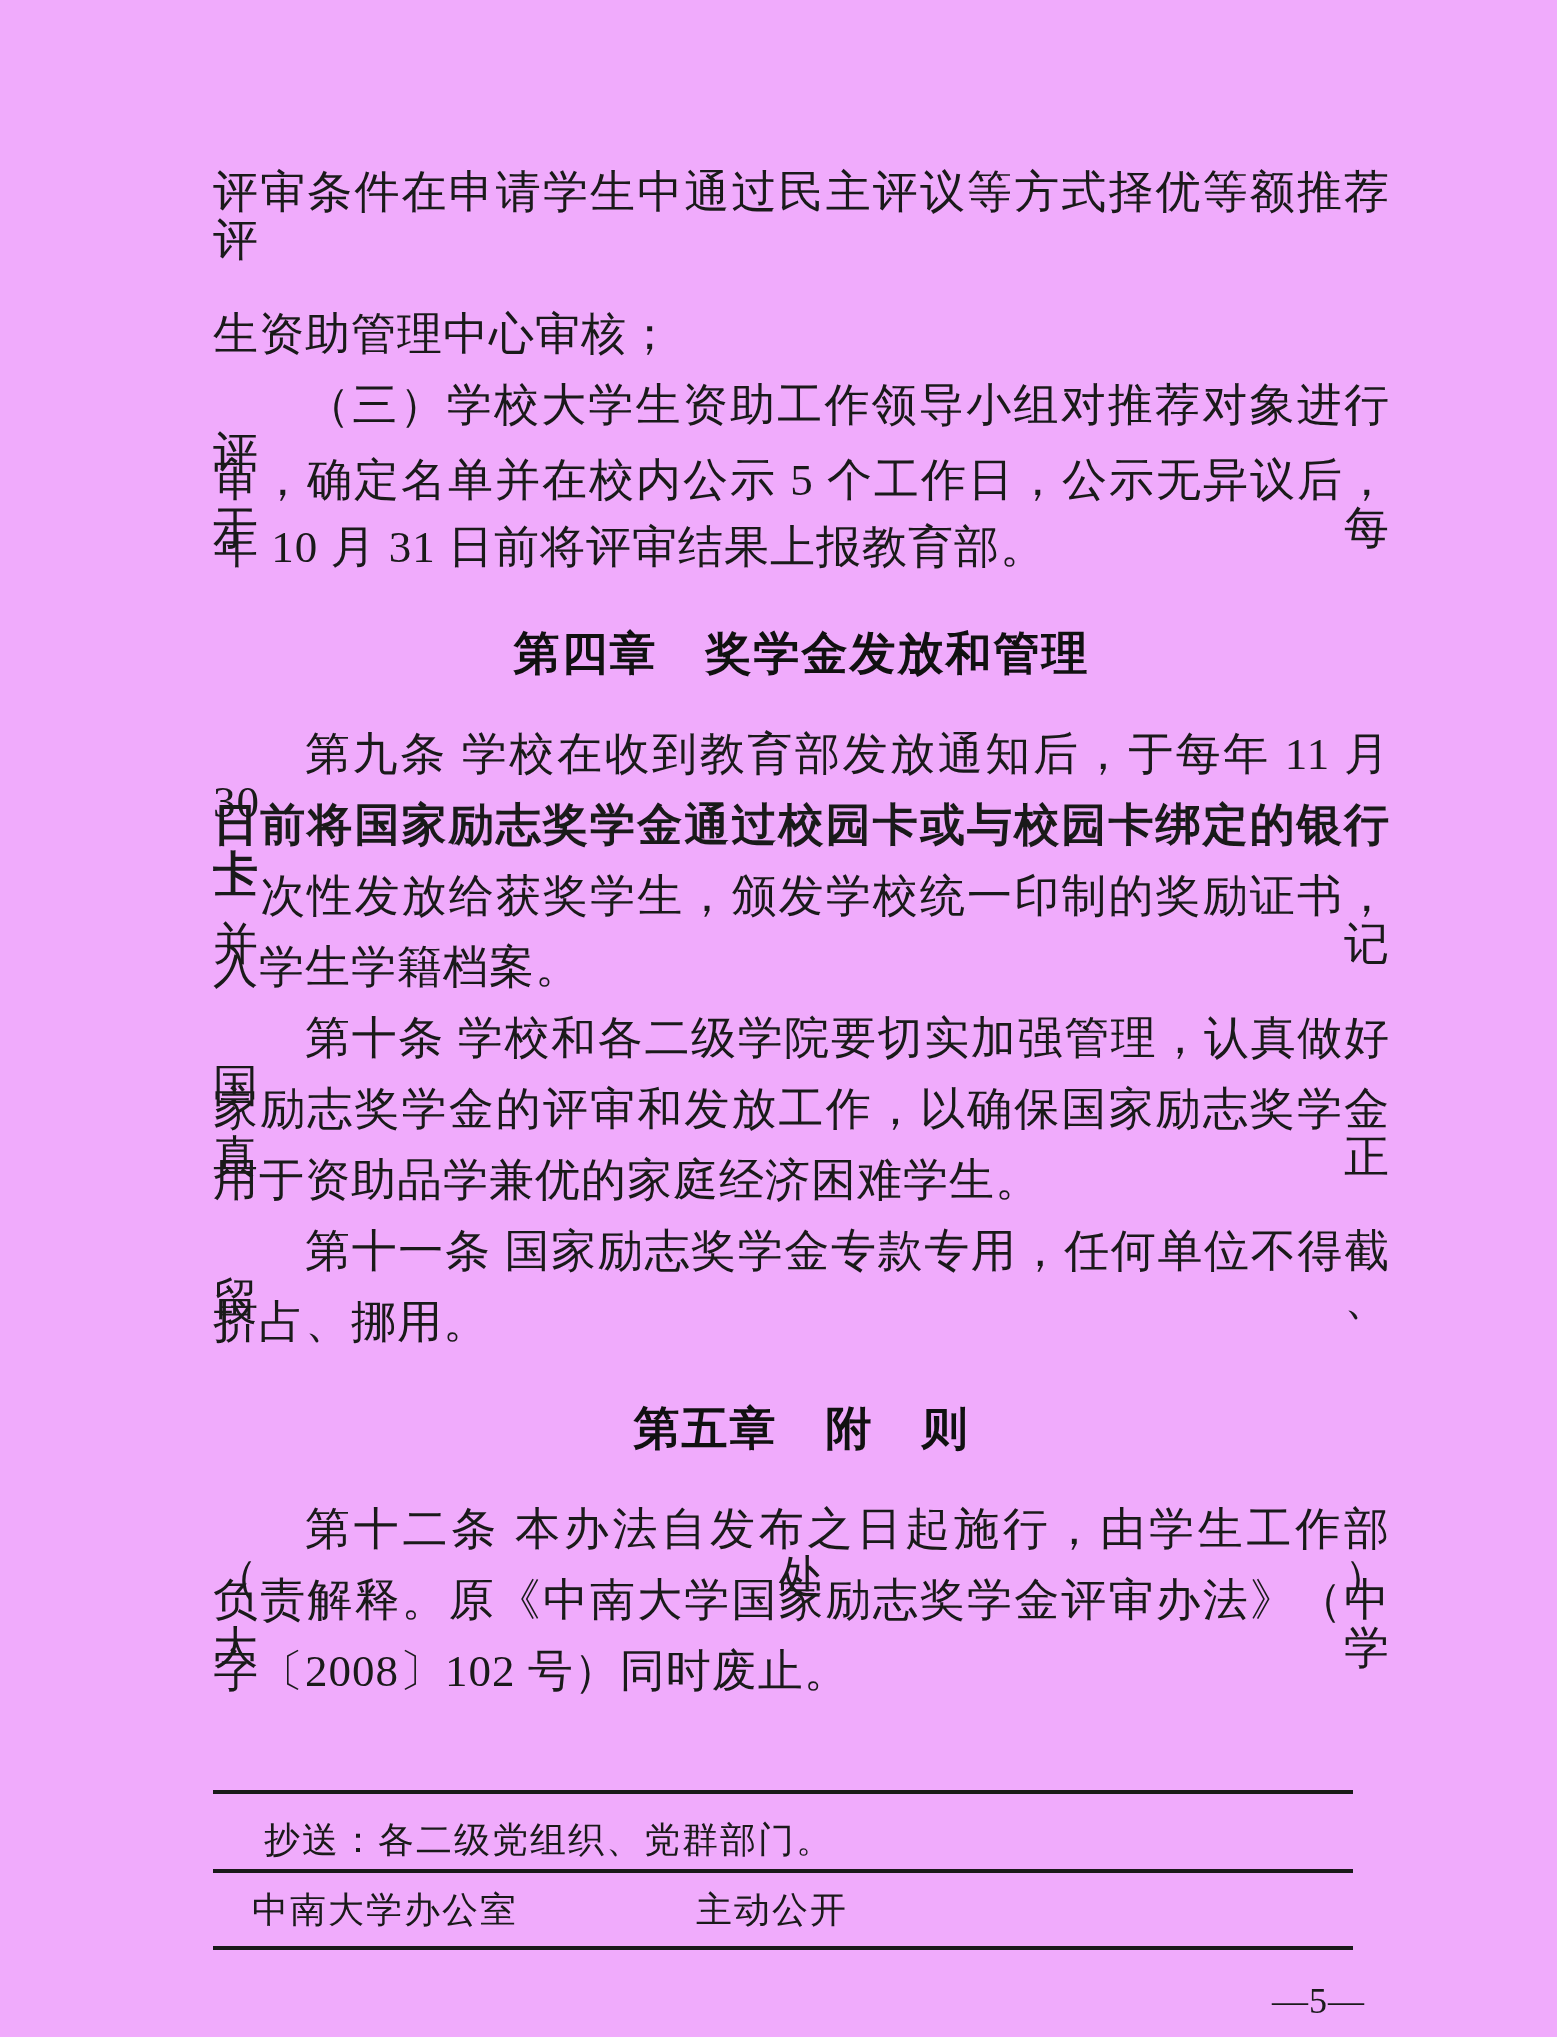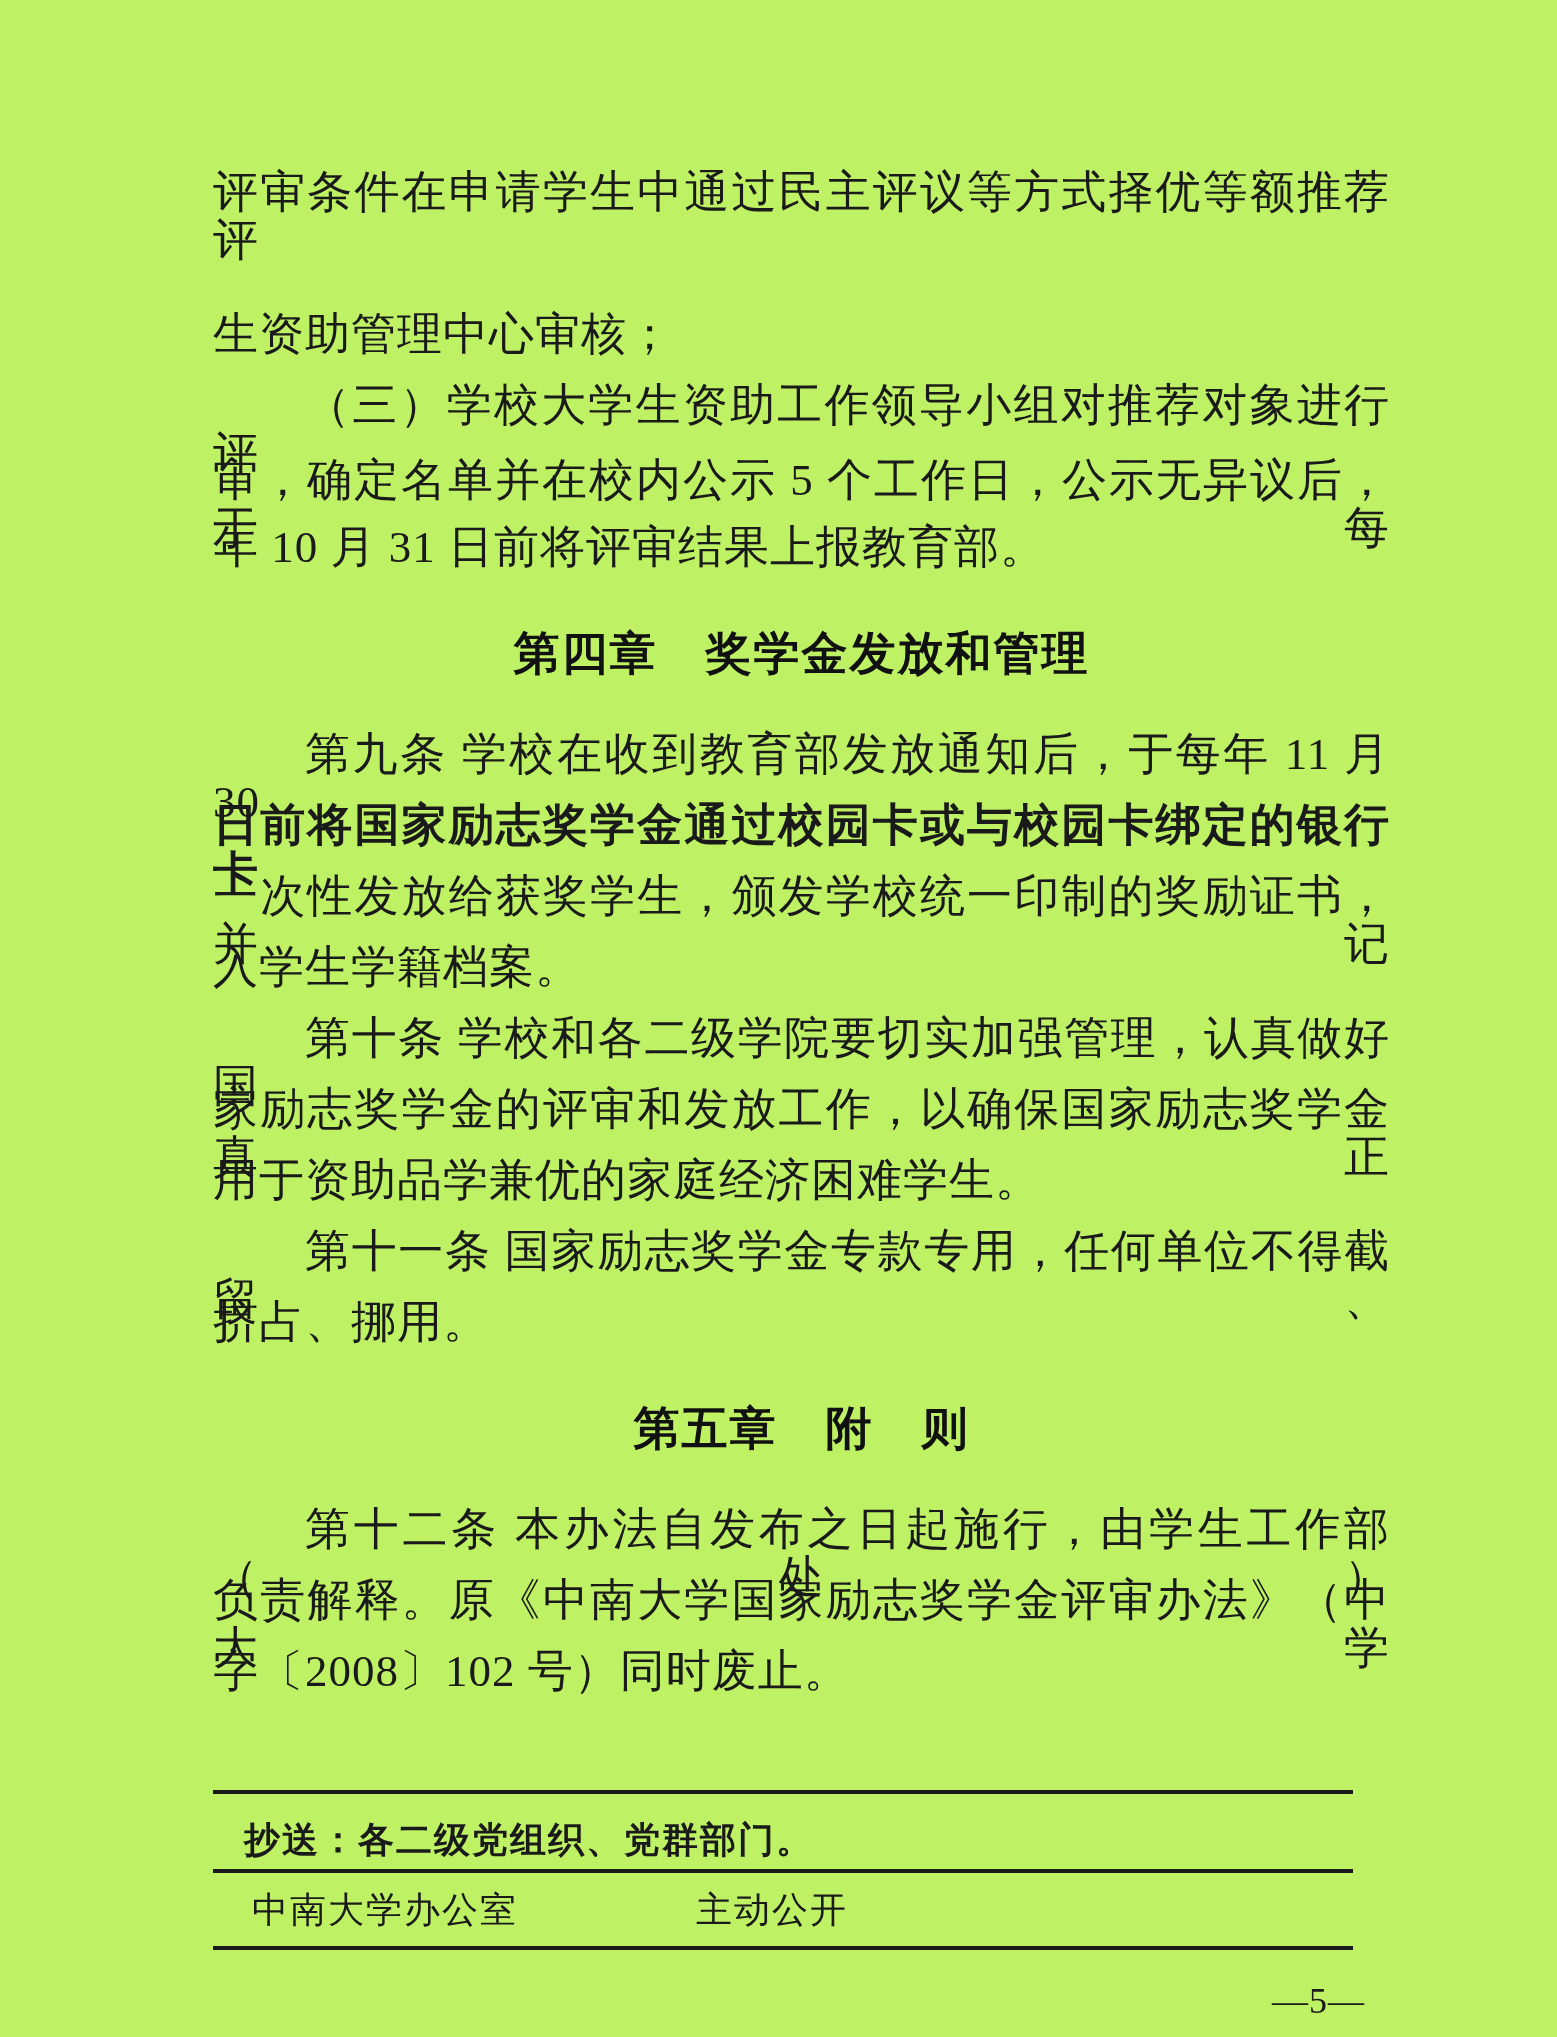--- a/index.html
+++ b/index.html
@@ -1,21 +1,21 @@
 <!DOCTYPE html>
 <html><head>
 <meta charset="utf-8">
 <style>
   html, body { margin: 0; padding: 0; background: #e8e8e8; }
   .page {
     position: relative;
     width: 1557px;
     height: 2037px;
     margin: 0 auto;
-    background: #bef264;
+    background: #f0abfc;
     overflow: hidden;
     color: #1a1a1a;
   }
   
   .bline {
     position: absolute;
     left: 213px;
     width: 1177px;
     font-family: "Liberation Serif", "DejaVu Serif", serif;
     font-size: 45px;
@@ -93,21 +93,21 @@
   <div class="bline indent" style="top:1227px;">第十一条 国家励志奖学金专款专用，任何单位不得截留、</div>
   <div class="bline end" style="top:1298px;">挤占、挪用。</div>
 
   <div class="heading" style="top:1403px;">第五章　附　则</div>
 
   <div class="bline indent" style="top:1505px;">第十二条 本办法自发布之日起施行，由学生工作部（处）</div>
   <div class="bline" style="top:1576px;">负责解释。原《中南大学国家励志奖学金评审办法》（中大学</div>
   <div class="bline end" style="top:1647px;">字〔2008〕102 号）同时废止。</div>
 
   <div class="rule" style="top:1790px;"></div>
-  <div class="ftext" style="left:244px; top:1820px;font-weight:bold;">抄送：各二级党组织、党群部门。</div>
+  <div class="ftext" style="left:264px; top:1820px;">抄送：各二级党组织、党群部门。</div>
   <div class="rule" style="top:1869px;"></div>
   <div class="ftext" style="left:252px; top:1890px;">中南大学办公室</div>
   <div class="ftext" style="left:696px; top:1890px;">主动公开</div>
   <div class="rule" style="top:1946px;"></div>
 
   <div class="pagenum" style="left:1272px; top:1981px;">—5—</div>
 
 </div>
 
 </body></html>

